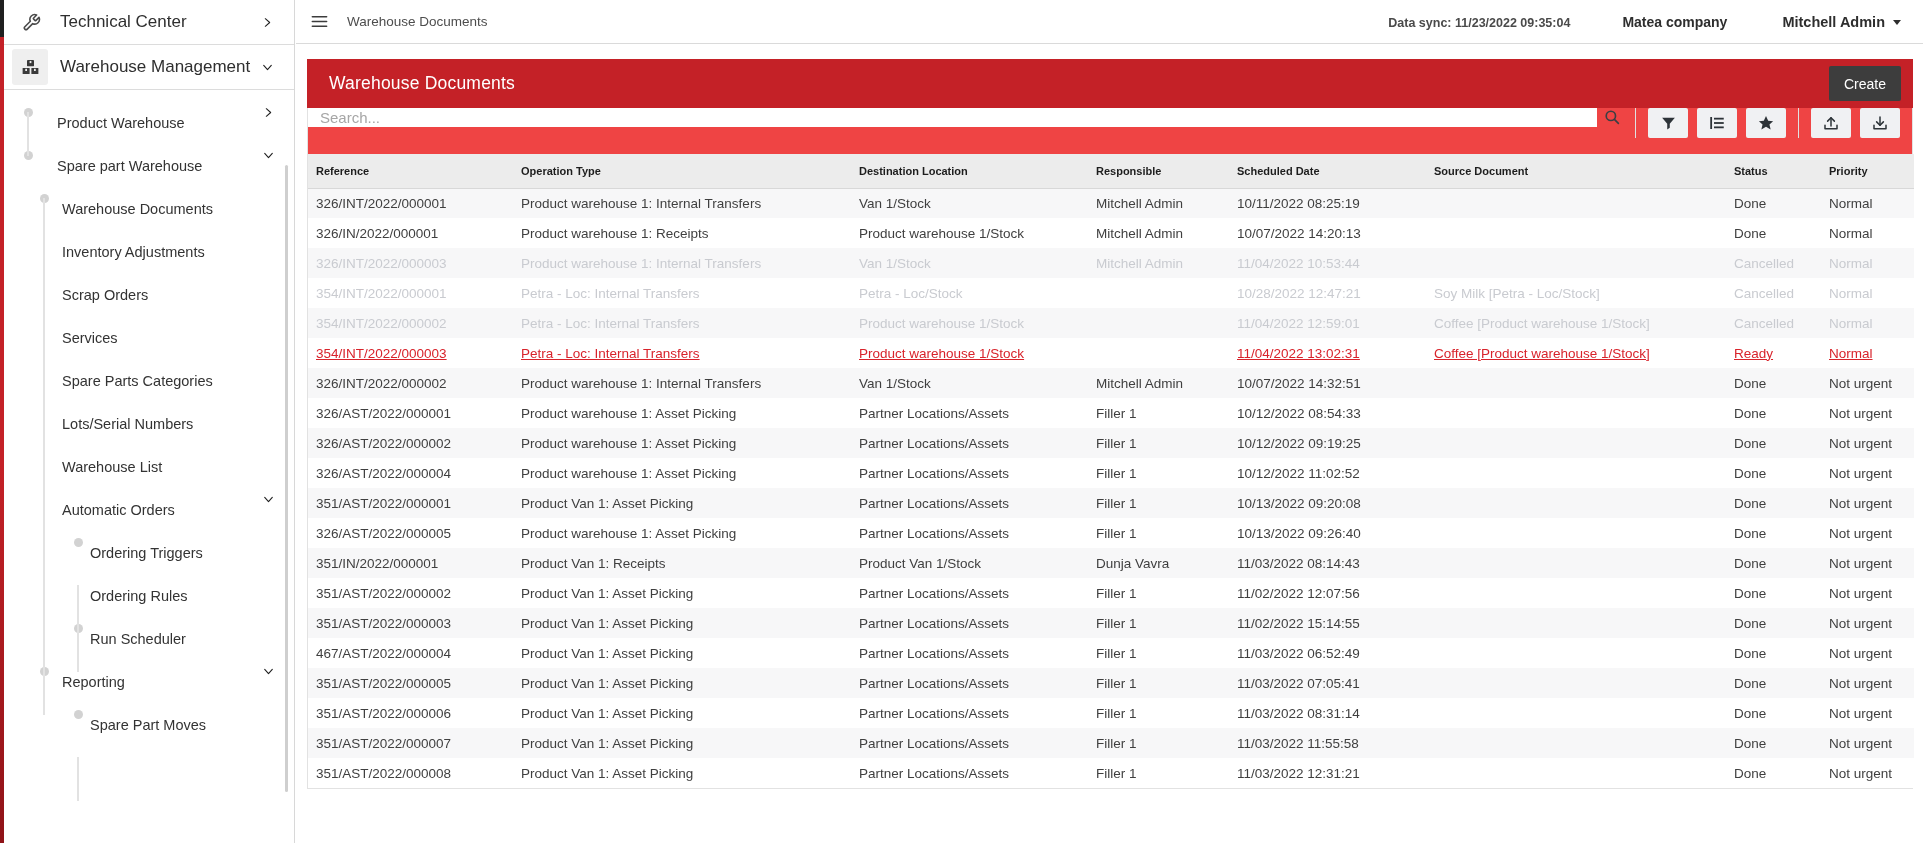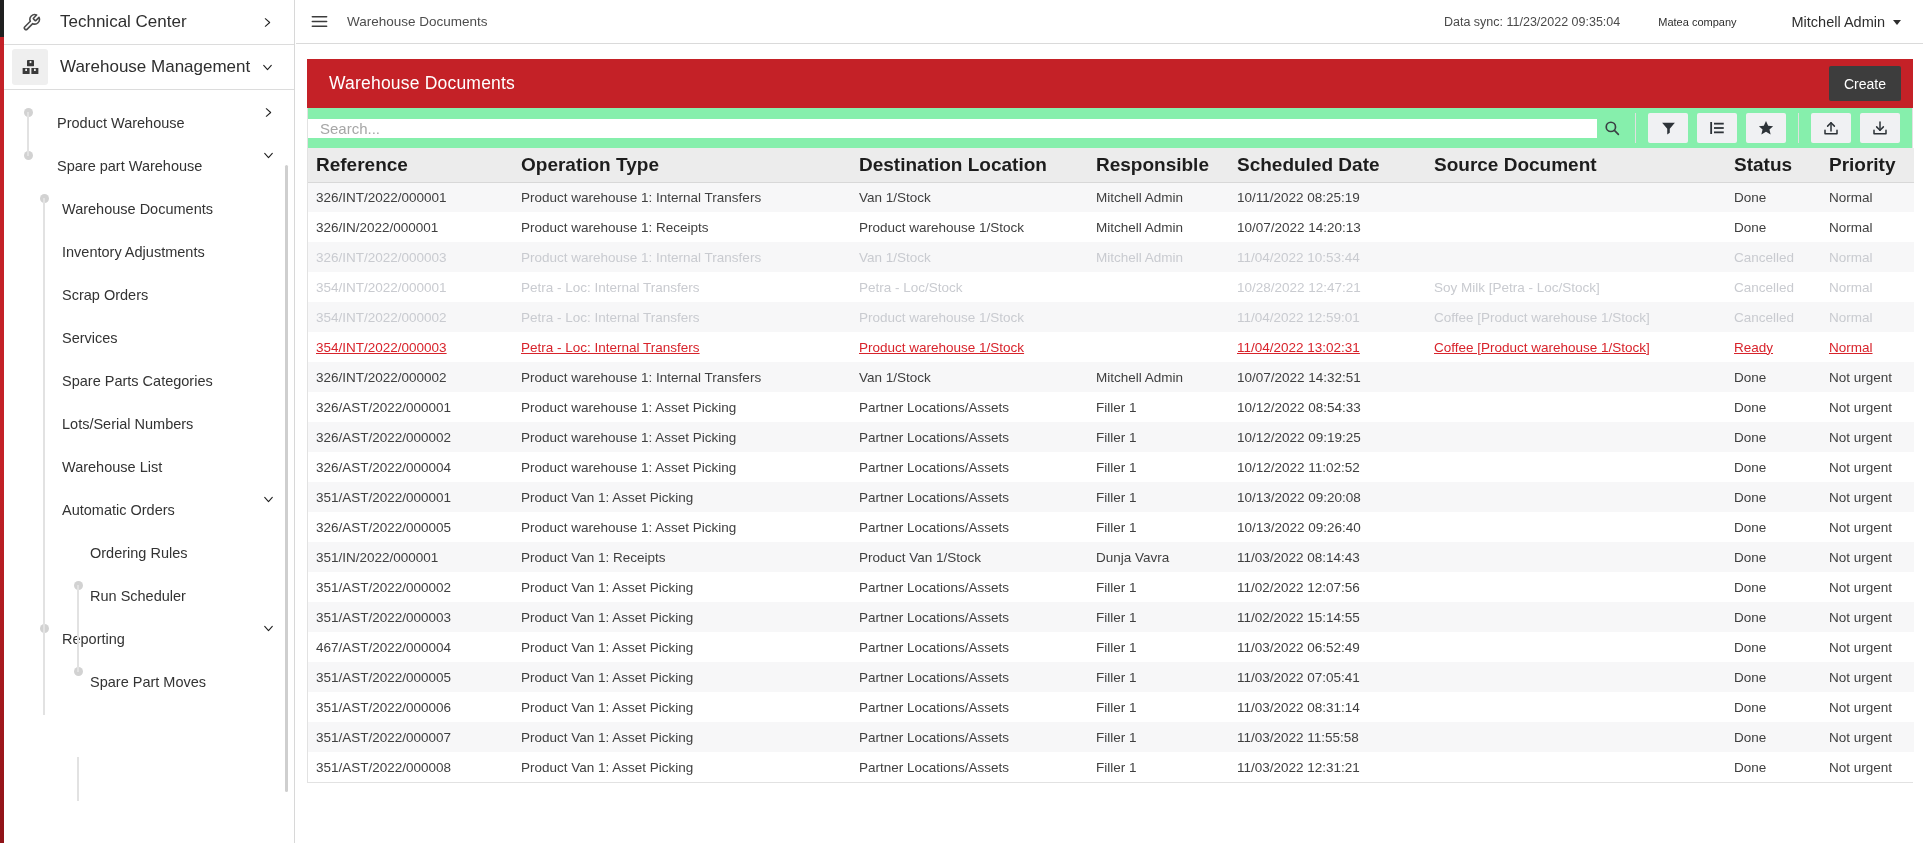--- a/index.html
+++ b/index.html
@@ -39,50 +39,50 @@
   .lv3 .tree-dot { left:73.5px; }
   .tree-connector { position:absolute; width:2px; background:#e2e2e2; z-index:0; }
   .side-scroll-thumb { position:absolute; right:6px; top:165px; width:3px; height:627px;
     background:#cfcfcf; border-radius:2px; }
 
   
   .topbar { position:absolute; left:296px; top:0; width:1627px; height:44px; background:#fff;
     border-bottom:1px solid #dadada; display:flex; align-items:center; }
   .hamburger { margin-left:10px; display:flex; color:#3c3c3c; cursor:pointer; padding:4px; }
   .breadcrumb { margin-left:14px; font-size:13.5px; color:#4d4d4d; }
-  .topbar-right { margin-left:auto; display:flex; align-items:center; margin-right:22px; }
+  .topbar-right { margin-left:auto; display:flex; align-items:flex-end; margin-right:22px;font-weight:bold; }
   .data-sync { font-size:12.5px; color:#4a4a4a; }
-  .company { font-size:11px; color:#2e2e2e; margin-left:38px; cursor:pointer; }
+  .company { font-size:14px; color:#2e2e2e; margin-left:52px; cursor:pointer; }
   .user-menu { font-size:14.5px; color:#2e2e2e; margin-left:55px; cursor:pointer; display:flex; align-items:center; }
   .caret { width:0; height:0; border-left:4.5px solid transparent; border-right:4.5px solid transparent;
     border-top:5px solid #2e2e2e; margin-left:8px; margin-top:2px; }
 
   
   .card { position:absolute; left:307px; top:59px; width:1606px; }
   .card-header { height:49px; display:flex; align-items:center; position:relative; }
   .card-title { color:#fff; font-size:17.5px; padding-left:22px; letter-spacing:.2px; }
   .create-btn { position:absolute; right:12px; top:7px; height:35px; padding:0 15px; background:#3d3d3d;
     color:#fff; font-size:14px; border:none; border-radius:2px; cursor:pointer;
     font-family:"Liberation Sans", sans-serif; }
   .card-body { border:1px solid #e2e2e2; border-top:none; background:#fff; }
 
   
-  .search-row { height:40px; display:flex; align-items:center; background:#86efac; }
+  .search-row { height:46px; display:flex; align-items:flex-start; background:#ef4444; }
   .search-input { flex:1; border:none; outline:none; font-size:15px; padding-left:12px; color:#333;
     font-family:"Liberation Sans", sans-serif; }
   .search-input::placeholder { color:#a6a6a6; }
   .search-glyph { display:flex; align-items:center; padding:0 14px 0 6px; color:#3a3f44; cursor:pointer; }
   .tool-sep { width:1px; background:#e0e0e0; }
   .tool-group { display:flex; align-items:center; gap:9px; padding:0 12px; }
   .tool-btn { width:40px; height:30px; background:#f0f1f3; border:none; border-radius:2px; display:flex;
     align-items:center; justify-content:center; color:#2d3338; cursor:pointer; }
 
   
   table.doc-table { width:100%; border-collapse:collapse; table-layout:fixed; }
-  .doc-table th { background:#ececec; height:34px; text-align:left; padding:0 6px 0 8px; font-size:19px;
+  .doc-table th { background:#ececec; height:34px; text-align:left; padding:0 6px 0 8px; font-size:11px;
     color:#1d1d1d; font-weight:bold; border-bottom:1px solid #d8d8d8; white-space:nowrap; overflow:hidden;
     cursor:pointer; }
   .doc-table td { height:30px; padding:0 6px 0 8px; font-size:13.5px; color:#3f3f3f; white-space:nowrap;
     overflow:hidden; }
   .doc-table tbody tr { cursor:pointer; }
   .doc-table tbody tr:nth-child(odd)  { background:#f7f7f8; }
   .doc-table tbody tr:nth-child(even) { background:#fff; }
   .doc-table tbody tr.muted td { color:#c9cbd0; }
   .doc-table tbody tr.alert td { color:#d8232b;text-decoration:underline; }
 </style>
@@ -164,20 +164,24 @@
       <div class="tree-item lv2">
         <span class="lbl">Warehouse List</span>
       </div>
       <div class="tree-item lv2">
         <span class="lbl">Automatic Orders</span>
         <span class="chev">
           <svg width="13" height="13" viewBox="0 0 24 24" fill="none" stroke="currentColor" stroke-width="2" stroke-linecap="round" stroke-linejoin="round">
             <polyline points="5 8 12 16 19 8"></polyline>
           </svg>
         </span>
+      </div>
+      <div class="tree-item lv3">
+        <span class="tree-dot"></span>
+        <span class="lbl">Ordering Triggers</span>
       </div>
       <div class="tree-item lv3">
         <span class="lbl">Ordering Rules</span>
       </div>
       <div class="tree-item lv3">
         <span class="tree-dot"></span>
         <span class="lbl">Run Scheduler</span>
       </div>
       <div class="tree-item lv2">
         <span class="tree-dot"></span>

